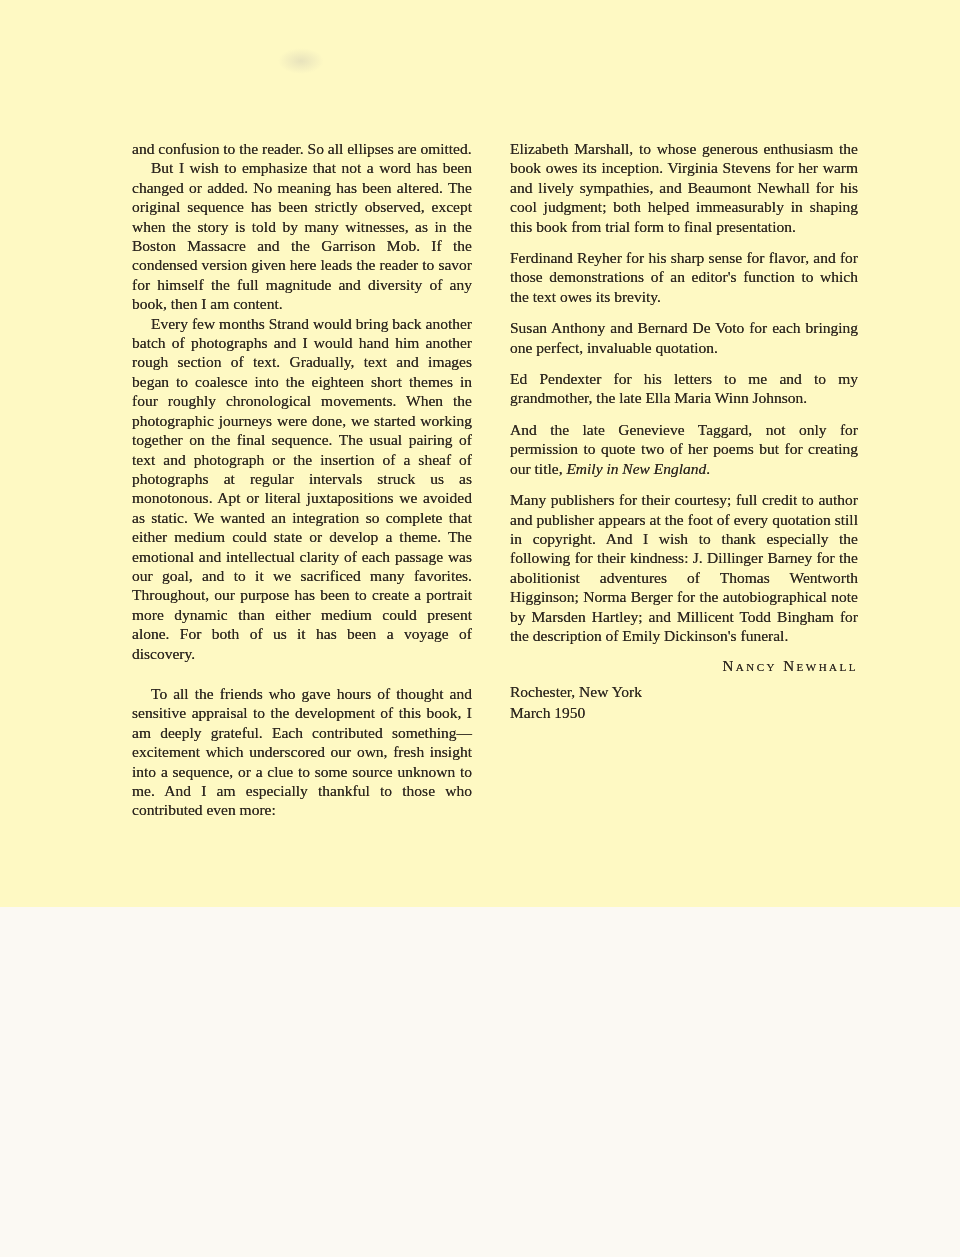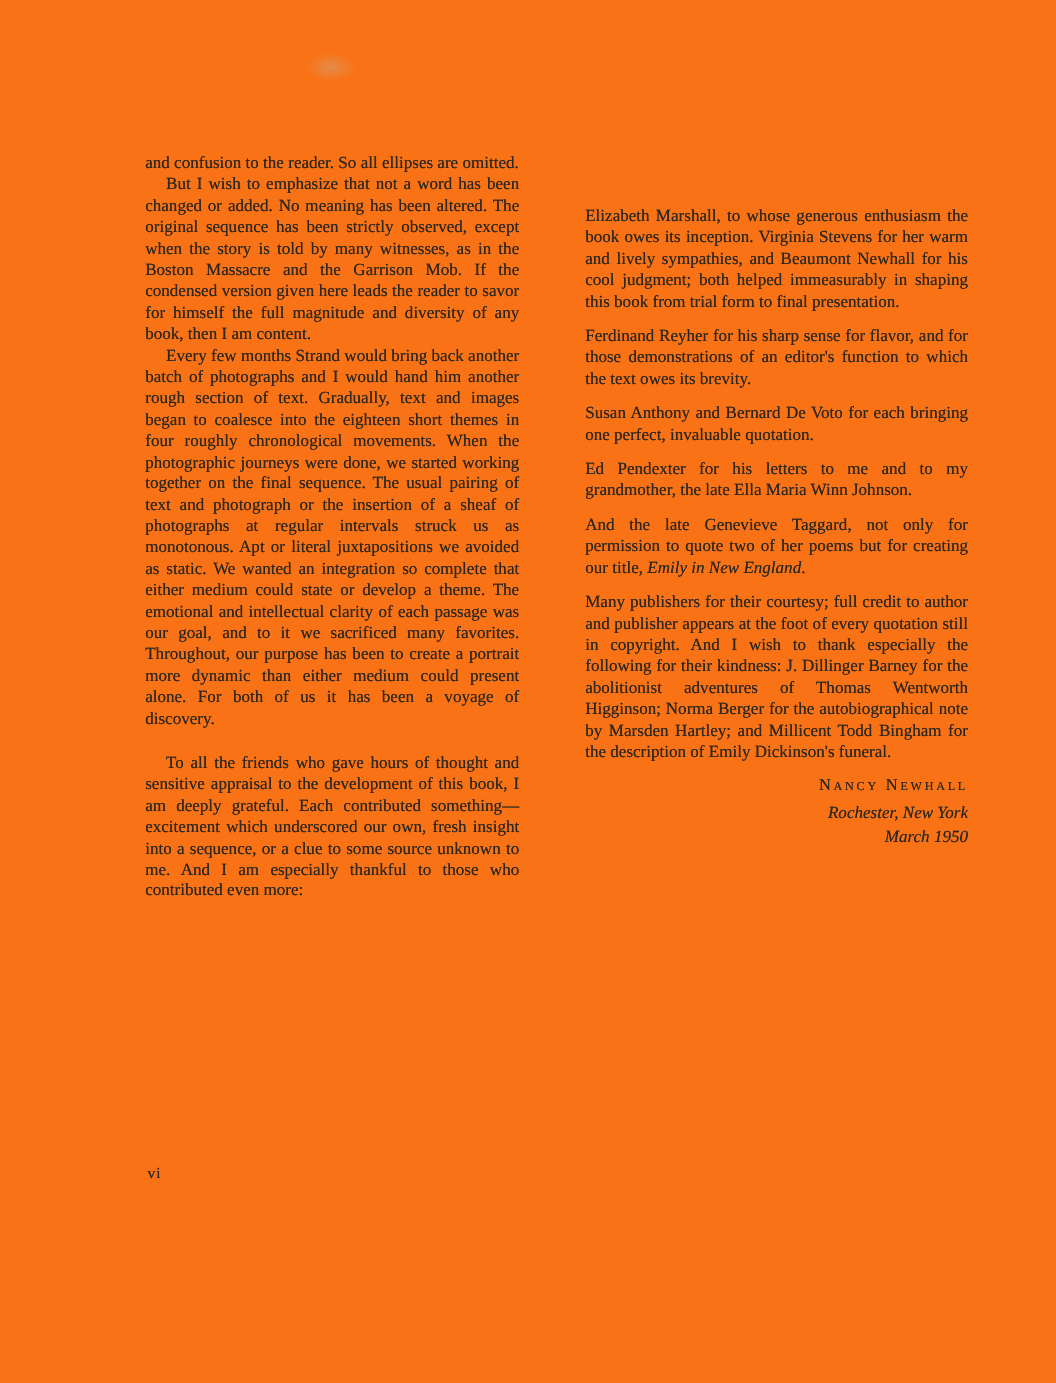--- a/index.html
+++ b/index.html
@@ -3,22 +3,22 @@
 <meta charset="utf-8">
 <style>
   html, body {
     margin: 0;
     padding: 0;
     background: #fbf9f3;
   }
   .page {
     position: relative;
     width: 960px;
-    height: 1257px;
-    background: #f97316;
+    height: 907px;
+    background: #fef9c3;
     overflow: hidden;
     font-family: "Liberation Serif", "DejaVu Serif", serif;
     color: #2e2820;
   }
   
   .smudge {
     position: absolute;
     left: 278px;
     top: 48px;
     width: 46px;
@@ -33,39 +33,37 @@
     line-height: 19.4px;
     text-align: justify;
     text-shadow: 0 0 0.6px rgba(46,40,32,0.85);
   }
   .column p { margin: 0; }
   .col-left {
     left: 132px;
     width: 340px;
   }
   .col-right {
-    left: 532px;
+    left: 510px;
     width: 348px;
-    margin-top: 48px;
   }
   .col-left p.indent { text-indent: 19px; }
   .col-left p.spaced-before { margin-top: 21px; }
   .col-right p { margin-bottom: 12px; }
   .book-title { font-style: italic; }
   .signature {
     text-align: right;
     font-variant: small-caps;
     letter-spacing: 2.5px;
     font-size: 15px;
     margin-top: 2px;
     margin-bottom: 4px !important;
   }
   .place-date {
-    font-style: italic;
-    text-align: right;
+    text-align: left;
     line-height: 21px;
     margin-bottom: 0 !important;
   }
   .page-number {
     position: absolute;
     left: 134px;
     top: 1060px;
     font-size: 14px;
     letter-spacing: 1px;
     text-shadow: 0 0 0.6px rgba(46,40,32,0.85);

